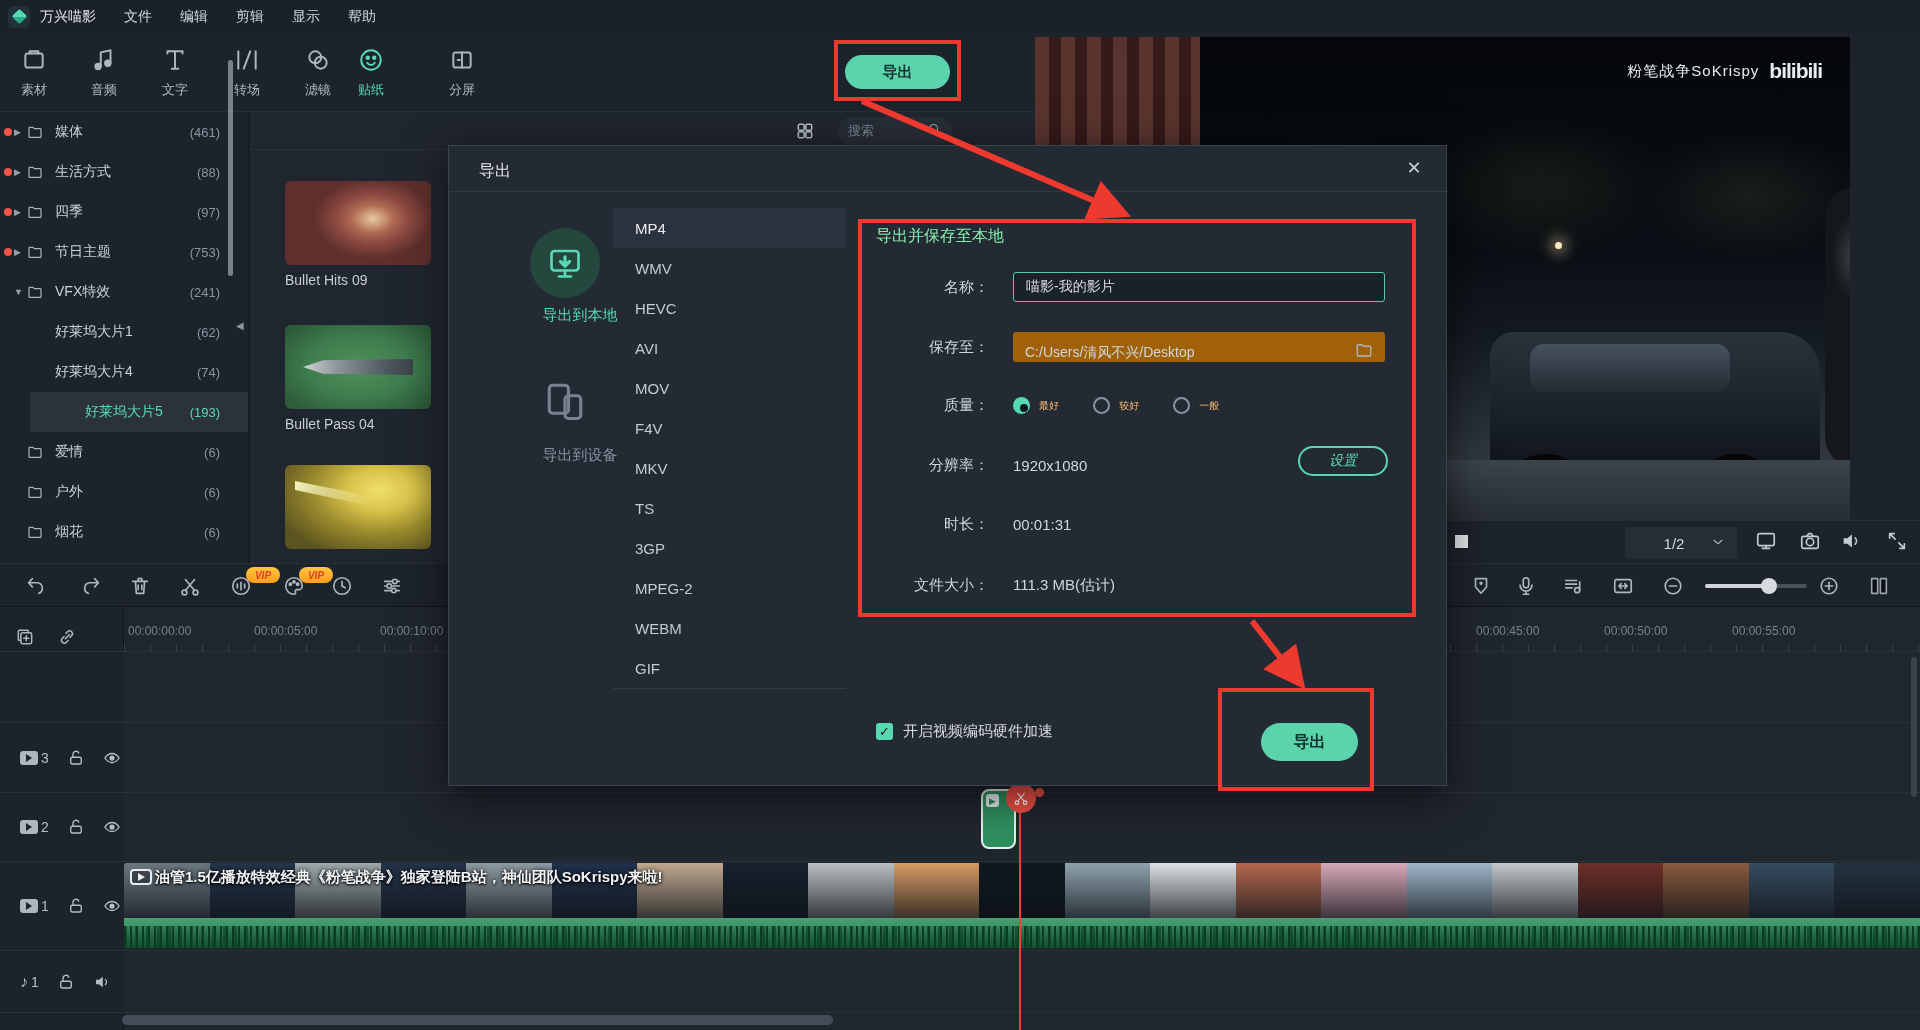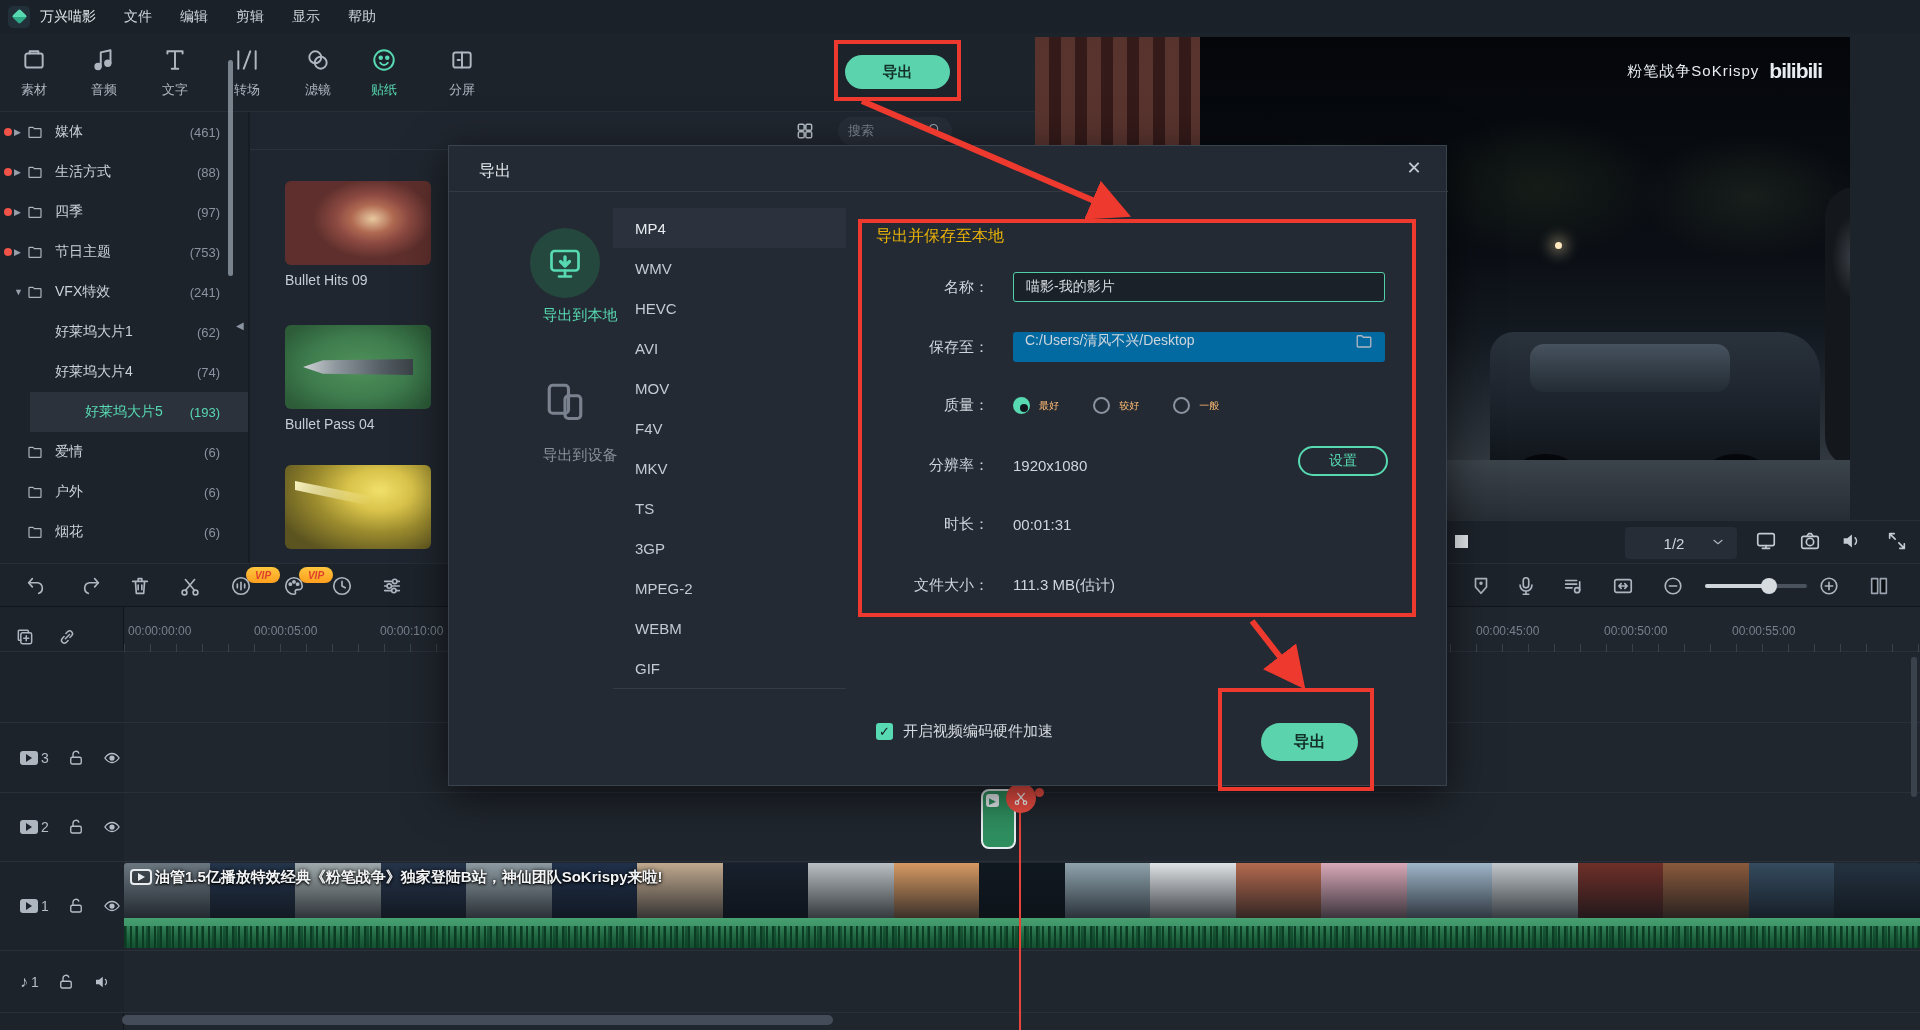--- a/index.html
+++ b/index.html
@@ -182,38 +182,38 @@
   #dest-device-ico { position:absolute; left:95px; top:232px; width:42px; height:46px; color:#79828e; }
   #dest-device-ico svg { width:42px; height:46px; }
   #dest-device-lb { top:300px; color:#868f9b; font-size:15px; }
 
   #format-list { position:absolute; left:164px; top:62px; width:233px; }
   .fmt-row { height:40px; display:flex; align-items:center; padding-left:22px; font-size:15px; color:#c3cad2; }
   .fmt-row.sel { background:#2b323d; color:#e8ecf0; }
   #fmt-sep { position:absolute; left:164px; top:542px; width:233px; height:1px; background:#343b45; }
 
   #form { position:absolute; left:412px; top:62px; width:570px; }
-  #form-heading { position:absolute; left:15px; top:18px; font-size:16px; color:#eab308; }
+  #form-heading { position:absolute; left:15px; top:18px; font-size:16px; color:#86efac; }
   .frow { position:absolute; left:0; width:570px; height:30px; display:flex; align-items:center; }
   .flabel { position:absolute; left:0; width:128px; text-align:right; color:#cfd5dc; font-size:15px; }
   .fval { position:absolute; left:152px; color:#cfd5dc; font-size:15px; }
   #name-input { position:absolute; left:152px; top:0; width:372px; height:30px; background:#1b2129;
     border:1px solid #4fd0a9; border-radius:3px; display:flex; align-items:center; padding:0 12px; color:#d6dbe1; font-size:14px;text-align:center; }
-  #path-input { position:absolute; left:152px; top:0; width:372px; height:30px; background:#0369a1;
-    border-radius:3px; display:flex; align-items:flex-start; padding:0 12px; color:#cfd5dc; font-size:14px; }
+  #path-input { position:absolute; left:152px; top:0; width:372px; height:30px; background:#a16207;
+    border-radius:3px; display:flex; align-items:flex-end; padding:0 12px; color:#cfd5dc; font-size:14px; }
   #path-input .pv { flex:1; }
   #path-input svg { width:18px; height:18px; color:#aeb6bf; }
   .radio { width:17px; height:17px; border-radius:50%; border:2px solid #8a93a0; display:inline-block; vertical-align:middle; }
   .radio.on { border-color:#57d9b2; background:radial-gradient(circle,#10161c 0 4px,transparent 4px), #57d9b2;
     background:#57d9b2; position:relative; }
   .radio.on::after { content:""; position:absolute; left:4.5px; top:4.5px; width:8px; height:8px; border-radius:50%; background:#10161c; }
   .rlabel { margin:0 0 16px 9px; font-size:10px; color:#fdba74; vertical-align:middle; }
   .rgroup span.gap { display:inline-block; width:30px; }
   #settings-btn { position:absolute; left:437px; top:-4px; width:90px; height:30px; border:2px solid #57d9b2; border-radius:16px;
-    color:#57d9b2; font-size:14px; display:flex; align-items:center; justify-content:center; background:transparent; }
+    color:#57d9b2; font-size:14px; display:flex; align-items:center; justify-content:center; background:transparent;font-style:italic; }
   #hw-row { position:absolute; left:427px; top:576px; display:flex; align-items:center; }
   #hw-check { width:17px; height:17px; border-radius:3px; background:#57d9b2; color:#10161c; font-size:13px; font-weight:bold;
     display:flex; align-items:center; justify-content:center; }
   #hw-label { margin-left:10px; font-size:15px; color:#d6dbe1; }
   #export-btn { position:absolute; left:812px; top:577px; width:97px; height:38px; border-radius:19px; background:#5bd3ad;
     color:#123029; font-size:16px; font-weight:bold; display:flex; align-items:center; justify-content:center; }
 
   
   #export-top { position:absolute; left:845px; top:55px; width:105px; height:34px; border-radius:17px; background:#5bd3ad;
     color:#123029; font-size:15px; font-weight:bold; display:flex; align-items:center; justify-content:center; z-index:4; }
@@ -299,21 +299,21 @@
       </div>
     <div class="tab" style="left:286px">
         <div class="tico">
           <svg viewBox="0 0 24 24" fill="none" stroke="currentColor" stroke-width="1.8" stroke-linecap="round" stroke-linejoin="round" width="100%" height="100%">
             <circle cx="9.5" cy="9.5" r="5.5"></circle>
             <circle cx="14.5" cy="14.5" r="5.5"></circle>
           </svg>
         </div>
         <div class="tlabel">滤镜</div>
       </div>
-    <div class="tab active" style="left:352px">
+    <div class="tab active" style="left:339px">
         <div class="tico">
           <svg viewBox="0 0 24 24" fill="none" stroke="currentColor" stroke-width="1.8" stroke-linecap="round" stroke-linejoin="round" width="100%" height="100%">
             <circle cx="12" cy="12" r="9"></circle>
             <circle cx="9" cy="10" r="1.2" fill="currentColor"></circle>
             <circle cx="15" cy="10" r="1.2" fill="currentColor"></circle>
             <path d="M8.5 14.5c1 1.5 2.3 2.2 3.5 2.2s2.5-.7 3.5-2.2"></path>
           </svg>
         </div>
         <div class="tlabel">贴纸</div>
       </div>

